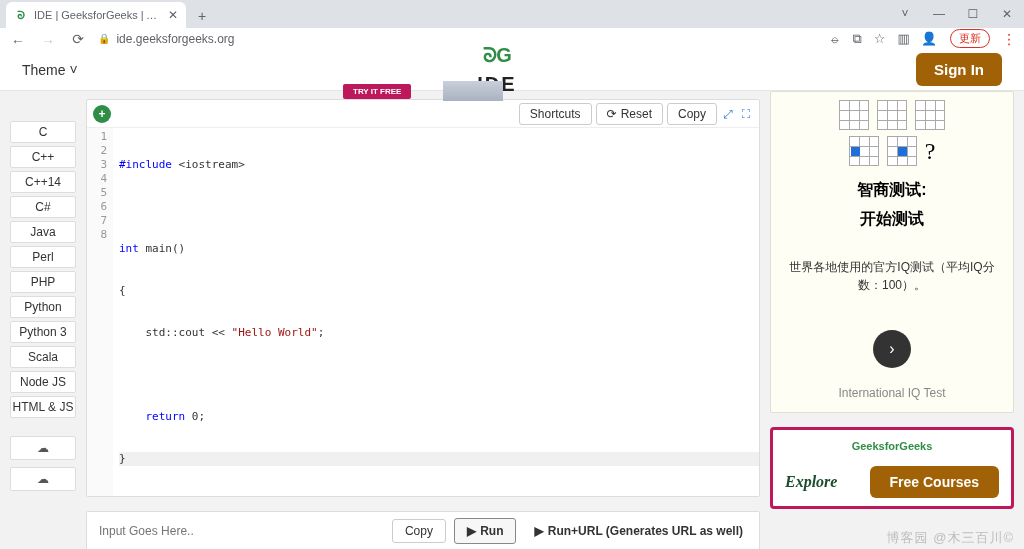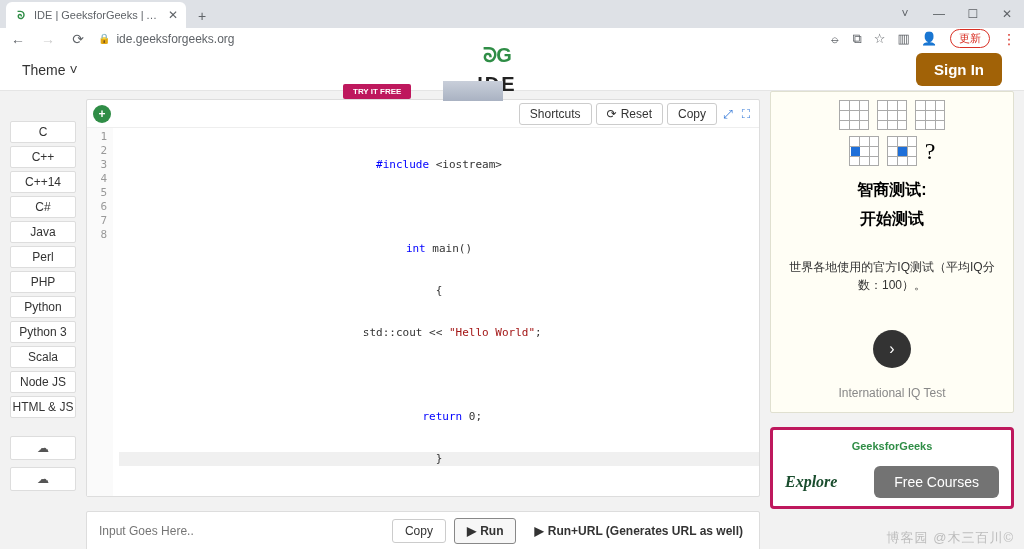--- a/index.html
+++ b/index.html
@@ -48,21 +48,21 @@
 .editor-card { background: #fff; border: 1px solid #ddd; border-radius: 2px; display: flex; flex-direction: column; flex: 0 0 355px; }
 .editor-toolbar { height: 28px; border-bottom: 1px solid #eee; display: flex; align-items: center; padding: 0 6px; gap: 4px; }
 .add-btn { width: 18px; height: 18px; border-radius: 50%; background: #2f8d46; color: #fff; display: flex; align-items: center; justify-content: center; font-size: 12px; font-weight: bold; }
 .toolbar-spacer { flex: 1; }
 .tb-btn { border: 1px solid #ccc; background: #fff; border-radius: 3px; height: 22px; padding: 0 10px; font-size: 12px; color: #333; display: flex; align-items: center; gap: 4px; }
 .fs-icon { width: 14px; height: 14px; display: inline-flex; align-items: center; justify-content: center; font-size: 12px; color: #3b7dd8; }
 .code-area { flex: 1; display: flex; font-family: "Consolas", monospace; font-size: 11px; color: #333; }
 .gutter { width: 26px; background: #fafafa; color: #999; text-align: right; padding: 2px 6px 2px 2px; line-height: 14px; }
 .gutter div { height: 14px; }
 .code-lines { flex: 1; padding: 2px 0 2px 6px; line-height: 14px; white-space: pre; position: relative; }
-.code-lines .line { height: 14px; text-align: center; }
+.code-lines .line { height: 14px; }
 .code-lines .hl { background: #f0f0f0; }
 .kw { color: #00f; }
 .str { color: #a31515; }
 
 .io-card { background: #fff; border: 1px solid #ddd; border-radius: 2px; margin-top: 14px; padding: 6px; display: flex; align-items: center; gap: 8px; }
 .io-input { flex: 1; border: none; outline: none; font-size: 12px; color: #999; padding: 4px 6px; }
 .io-copy { border: 1px solid #ccc; background: #fff; border-radius: 3px; height: 24px; padding: 0 12px; font-size: 12px; color: #333; }
 .run-btn { border: 1px solid #888; background: #f7f7f7; border-radius: 3px; height: 26px; padding: 0 12px; font-size: 12px; color: #333; display: flex; align-items: center; gap: 4px; font-weight: 600; }
 .runurl-btn { border: none; background: #fff; height: 26px; padding: 0 10px; font-size: 12px; font-weight: 600; color: #333; display: flex; align-items: center; gap: 4px; }
 
@@ -77,21 +77,21 @@
 .qmark { font-size: 24px; font-family: Georgia, serif; line-height: 30px; }
 .ad-h { font-size: 16px; font-weight: bold; margin-top: 8px; text-align: center; line-height: 1.3; }
 .ad-p { font-size: 12px; color: #333; margin-top: 28px; padding: 0 14px; text-align: center; line-height: 1.5; }
 .ad-arrow { width: 38px; height: 38px; border-radius: 50%; background: #333; color: #fff; display: flex; align-items: center; justify-content: center; font-size: 16px; margin-top: 36px; }
 .ad-foot { font-size: 12px; color: #888; margin-top: 18px; }
 
 .promo-card { background: #fff; border: 3px solid #be185d; border-radius: 4px; margin-top: 14px; padding: 10px 12px 8px 12px; display: flex; flex-direction: column; align-items: center; }
 .promo-title { color: #2f8d46; font-size: 11px; font-weight: 600; }
 .promo-row { display: flex; align-items: center; gap: 18px; margin-top: 14px; width: 100%; justify-content: space-between; }
 .explore { font-family: Georgia, serif; font-style: italic; font-weight: bold; font-size: 16px; color: #1a4d2e; }
-.free-courses { background: #737373; color: #fff; border: none; border-radius: 6px; padding: 8px 20px; font-size: 14px; font-weight: 400; }
+.free-courses { background: #a16207; color: #fff; border: none; border-radius: 6px; padding: 8px 20px; font-size: 14px; font-weight: 700; }
 
 .watermark { position: absolute; right: 10px; bottom: 2px; font-size: 13px; color: rgba(90,90,90,0.35); letter-spacing: 1px; pointer-events: none; }
 </style>
 </head>
 <body>
 
 <div class="browser-chrome">
   <div class="tab-strip">
     <div class="tab">
       <span class="fav">ᘐ</span>

